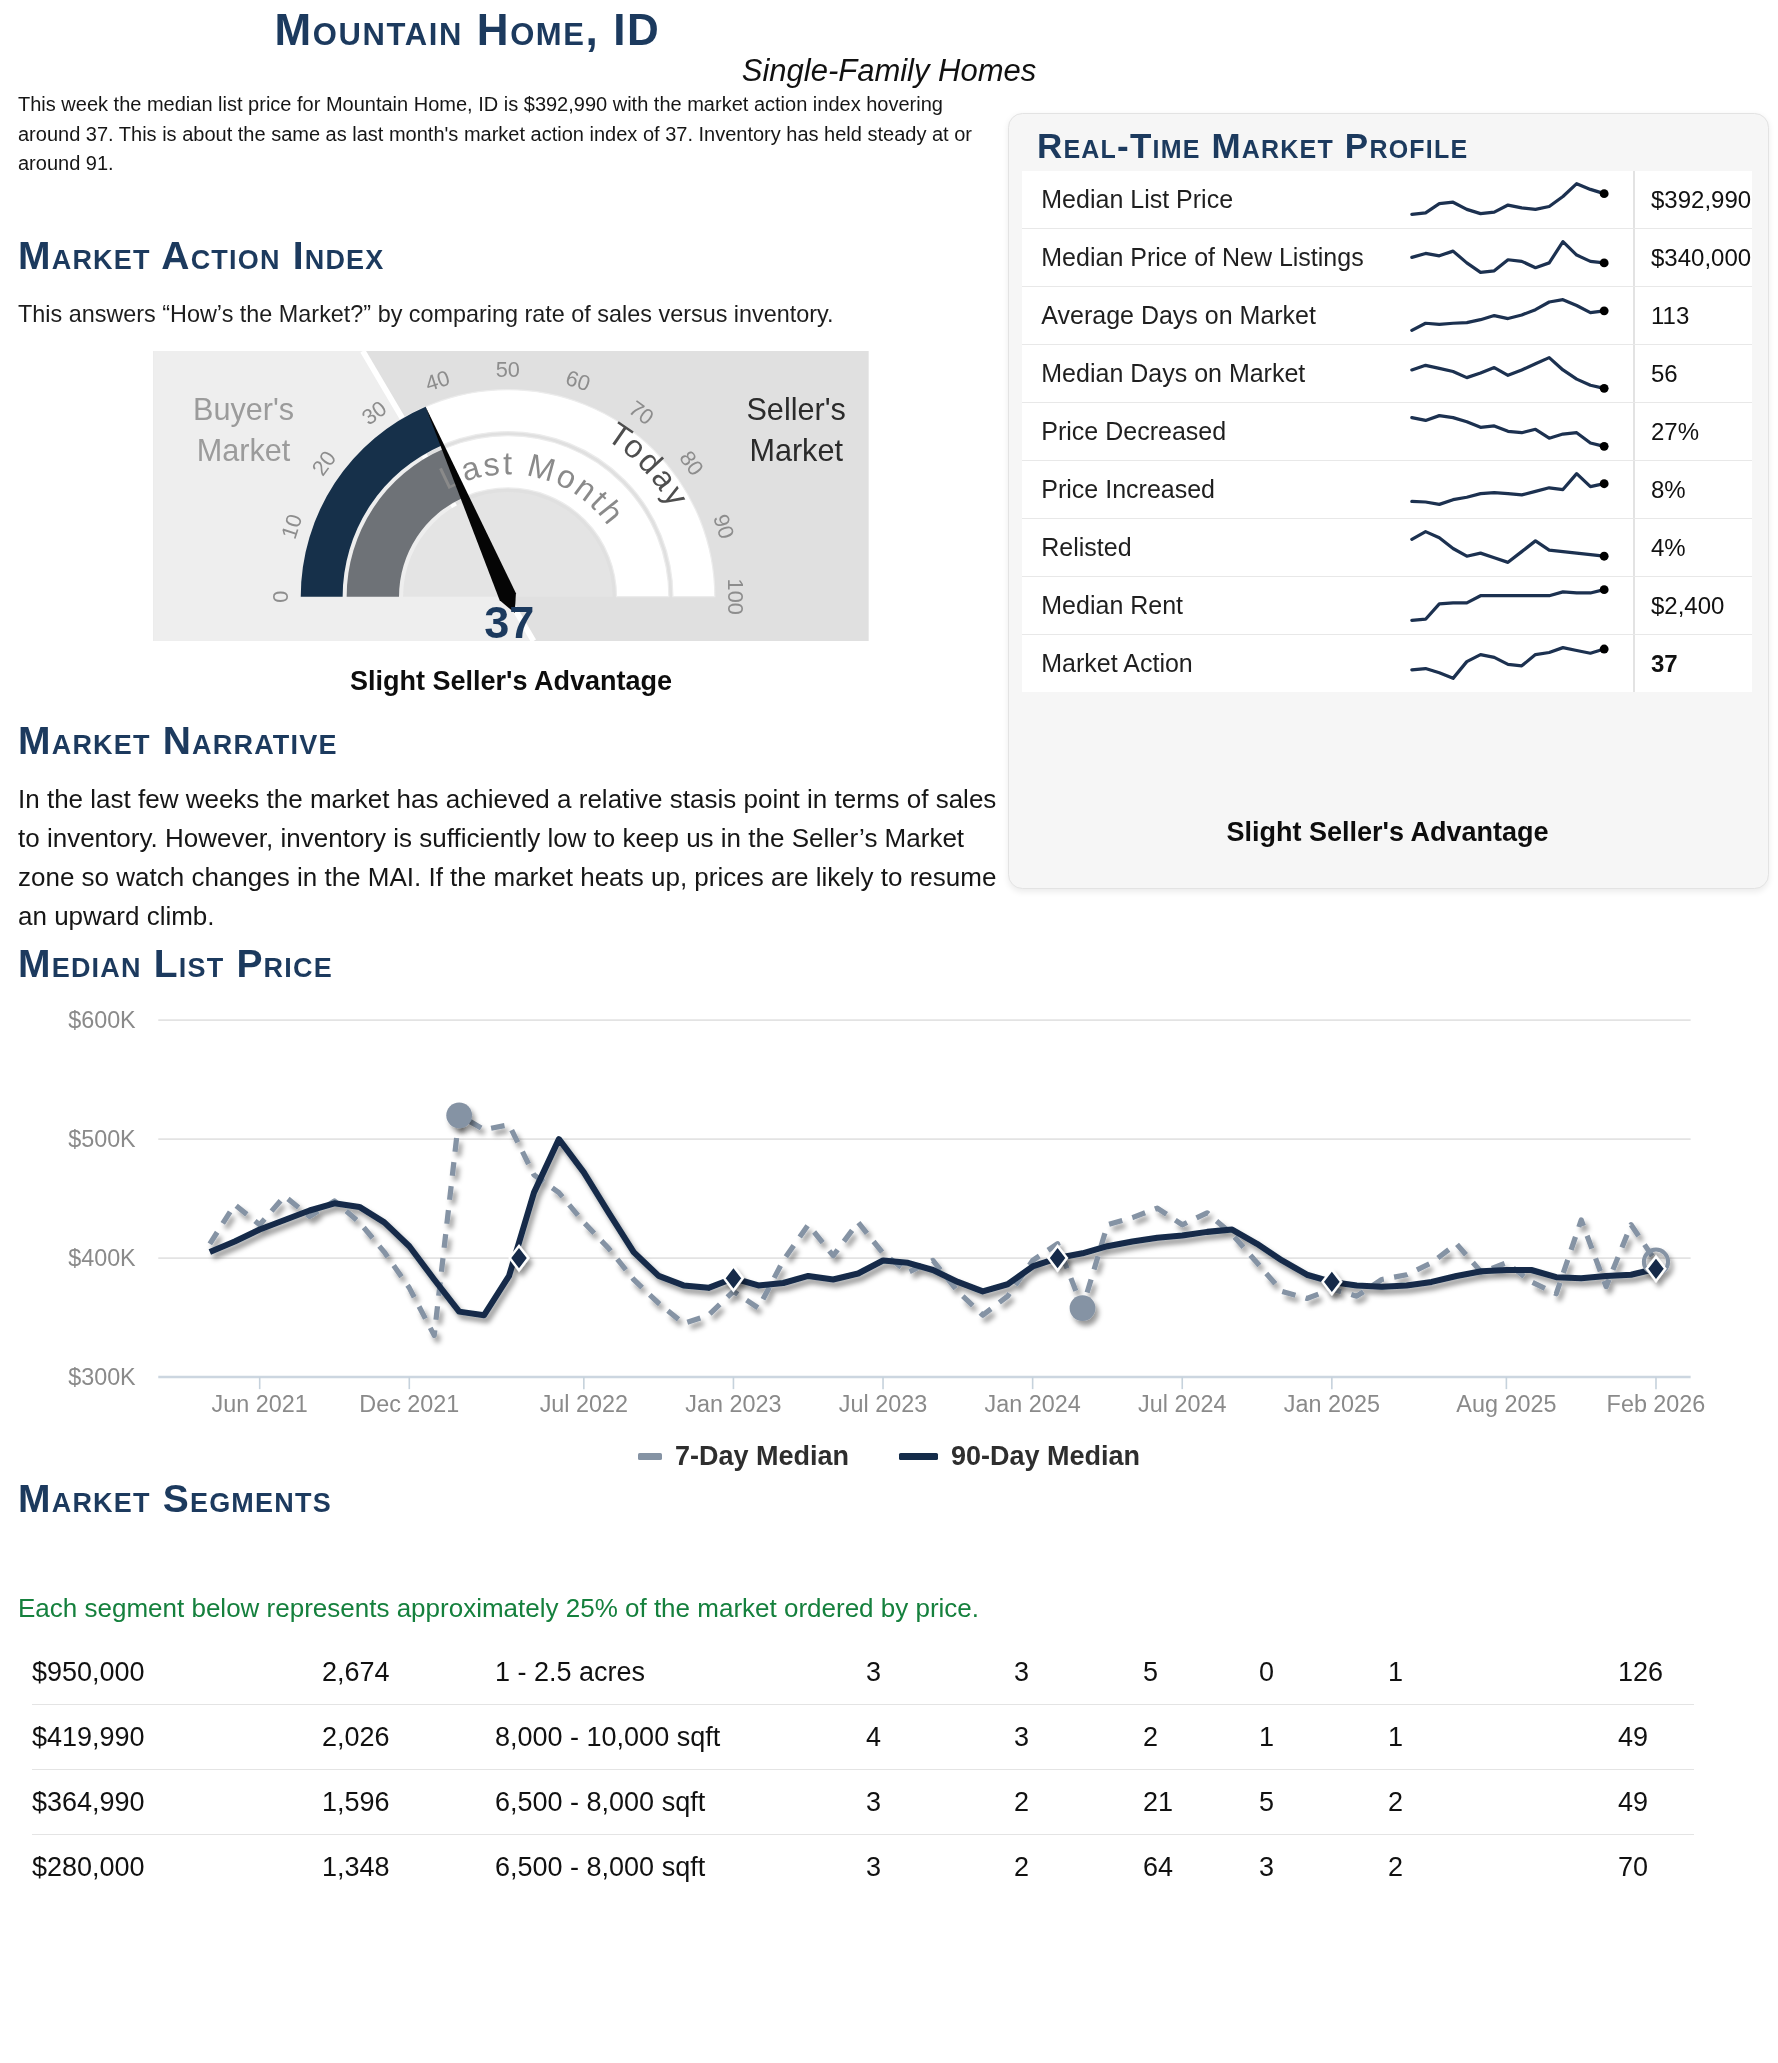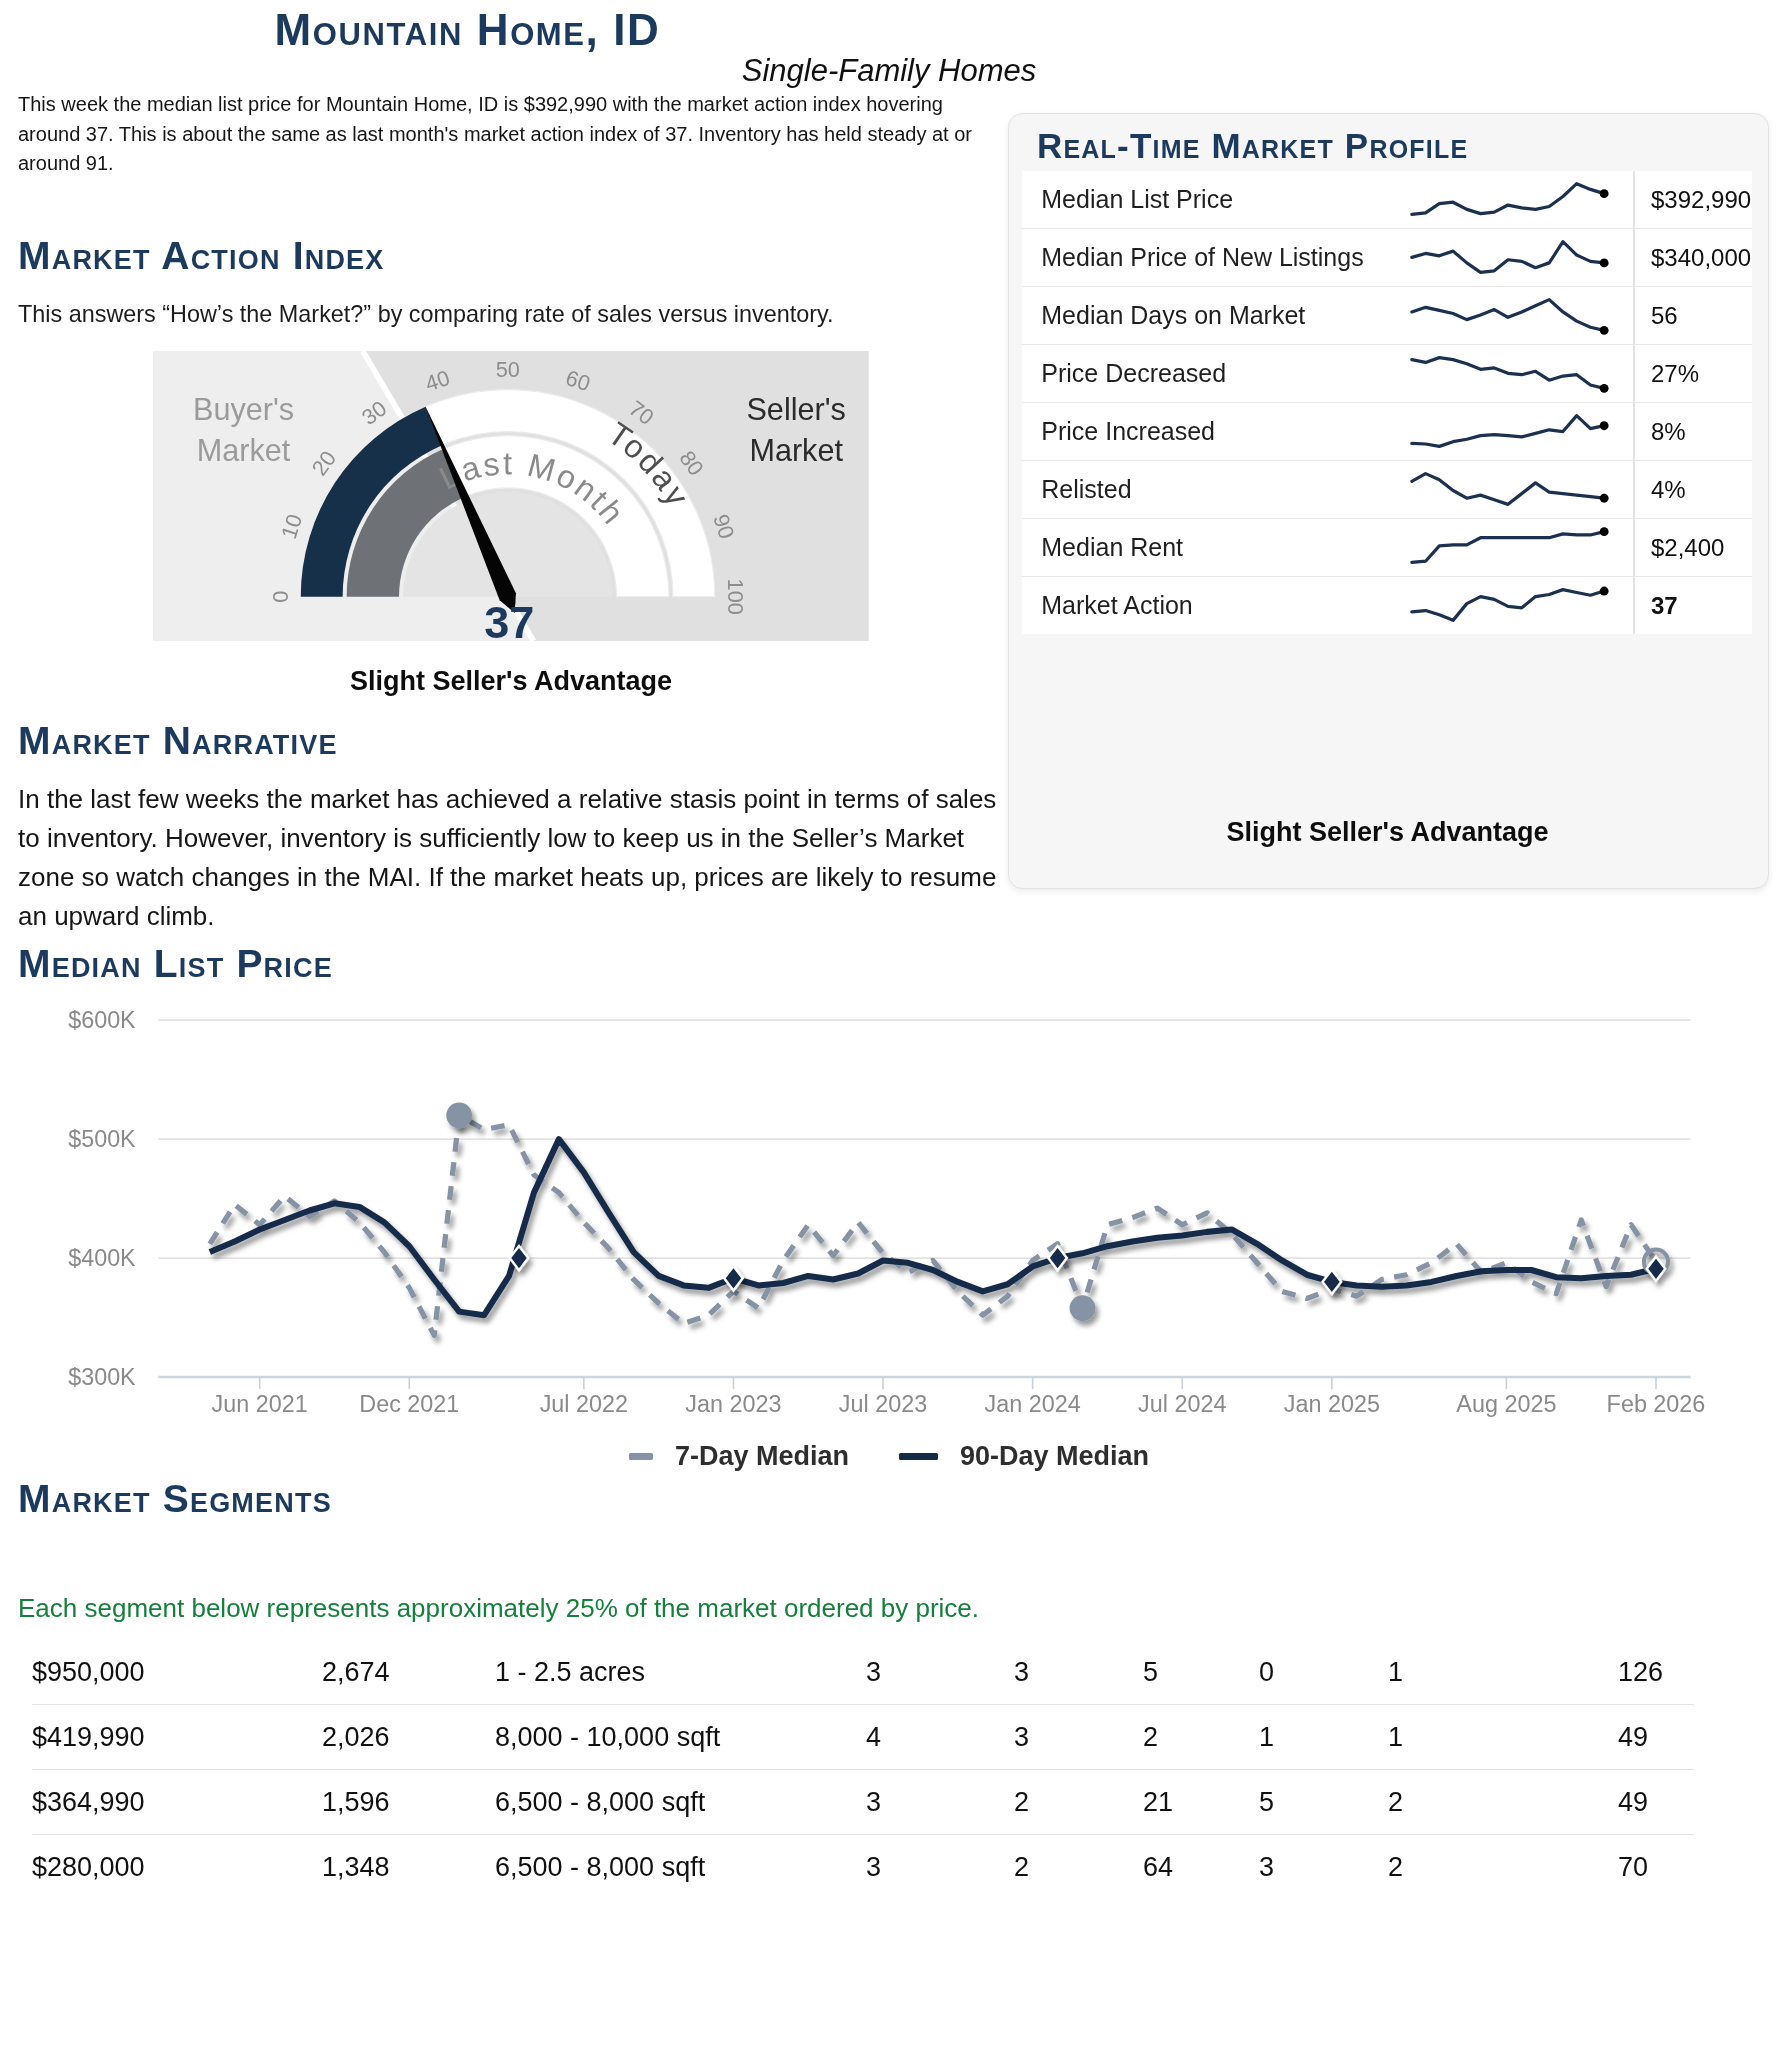--- a/index.html
+++ b/index.html
@@ -12,21 +12,21 @@
   #intro{top:90px;left:18px;width:971px;font-size:20px;line-height:1.48;}
   #mai-heading{top:234px;left:18px;font-size:39px;}
   #mai-desc{top:301px;left:18px;font-size:23.4px;color:#1d1d1d;}
   #gauge-wrap{left:153px;top:351px;width:716px;height:290px;}
   #gauge-verdict{top:666px;left:153px;width:716px;text-align:center;font-size:27px;font-weight:bold;color:#0d0d0d;}
   #narr-heading{top:719px;left:18px;font-size:39px;}
   #narr-text{top:780px;left:18px;width:979px;font-size:26px;line-height:1.5;}
   #chart-heading{top:942px;left:18px;font-size:39px;}
   #chart-wrap{left:0;top:1000px;width:1778px;height:427px;}
   #legend{top:1441px;left:0;width:1778px;display:flex;justify-content:center;align-items:center;gap:21px;}
-  .legend-item{display:flex;align-items:center;gap:22px;margin:0 14.5px;}
+  .legend-item{display:flex;align-items:center;gap:13px;margin:0 14.5px;}
   .legend-dash{height:7.3px;border-radius:1.6px;display:inline-block;}
   .legend-label{font-size:27px;font-weight:bold;color:#2e2e2e;}
   #seg-heading{top:1477px;left:18px;font-size:39px;}
   #seg-desc{top:1593px;left:18px;font-size:26px;color:#15803d;}
   #seg-table{left:32px;top:1640px;width:1662px;}
   .seg-row{display:grid;grid-template-columns:290px 173px 371px 148px 129px 116px 129px 230px 1fr;
            align-items:center;height:64px;font-size:27px;color:#111;}
   .seg-row.head{height:62px;font-weight:bold;border-top:1.6px solid #d9d9d9;border-bottom:2.4px solid #d2d2d2;}
   .seg-row.body{border-bottom:1.6px solid #e4e4e4;}
   .seg-row.body:last-child{border-bottom:none;}
@@ -173,20 +173,29 @@
     <div class="profile-row">
       <div class="profile-label">Median Price of New Listings</div>
       <svg width="202" height="44" viewBox="0 0 250 54" class="profile-spark">
         <polyline points="6.0,27.5 23.0,22.6 40.0,25.5 57.0,19.7 74.0,34.3 91.0,46.0 108.0,44.1 125.0,30.4 142.0,32.4 159.0,40.2 176.0,34.3 193.0,8.0 210.0,24.6 227.0,32.4 244.0,34.3" fill="none" stroke="#1c3150" stroke-width="4" stroke-linejoin="round" stroke-linecap="round"></polyline>
         <circle cx="244" cy="34.30769230769231" r="5.5" fill="#000"></circle>
       </svg>
       <div class="profile-div"></div>
       <div class="profile-value">$340,000</div>
     </div>
     <div class="profile-row">
+      <div class="profile-label">Average Days on Market</div>
+      <svg width="202" height="44" viewBox="0 0 250 54" class="profile-spark">
+        <polyline points="6.0,46.0 23.0,37.2 40.0,38.7 57.0,37.2 74.0,36.5 91.0,32.8 108.0,27.7 125.0,31.4 142.0,27.0 159.0,20.4 176.0,10.9 193.0,8.0 210.0,15.3 227.0,24.1 244.0,21.9" fill="none" stroke="#1c3150" stroke-width="4" stroke-linejoin="round" stroke-linecap="round"></polyline>
+        <circle cx="244" cy="21.884615384615387" r="5.5" fill="#000"></circle>
+      </svg>
+      <div class="profile-div"></div>
+      <div class="profile-value">113</div>
+    </div>
+    <div class="profile-row">
       <div class="profile-label">Median Days on Market</div>
       <svg width="202" height="44" viewBox="0 0 250 54" class="profile-spark">
         <polyline points="6.0,23.2 23.0,17.5 40.0,21.3 57.0,25.1 74.0,32.7 91.0,27.0 108.0,20.3 125.0,29.9 142.0,23.2 159.0,15.6 176.0,8.0 193.0,23.2 210.0,34.6 227.0,42.2 244.0,46.0" fill="none" stroke="#1c3150" stroke-width="4" stroke-linejoin="round" stroke-linecap="round"></polyline>
         <circle cx="244" cy="46" r="5.5" fill="#000"></circle>
       </svg>
       <div class="profile-div"></div>
       <div class="profile-value">56</div>
     </div>
     <div class="profile-row">
       <div class="profile-label">Price Decreased</div>

